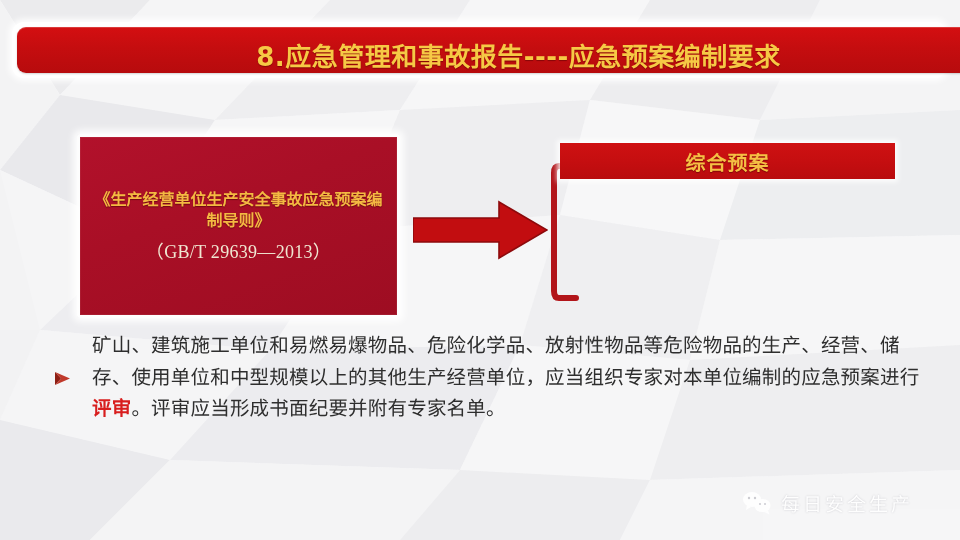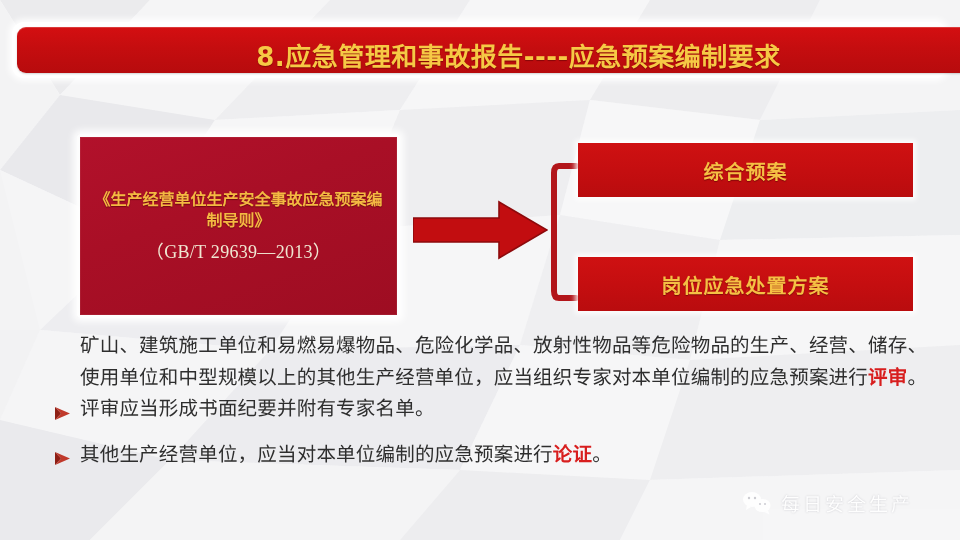--- a/index.html
+++ b/index.html
@@ -75,41 +75,41 @@
   }
 
   
   .arrow{position:absolute;left:413px;top:200px;width:135px;height:60px;}
 
   
   .bracket{position:absolute;left:550px;top:162px;width:30px;height:140px;}
 
   
   .plan-box{
-    position:absolute;left:578px;width:335px;height:54px;
+    position:absolute;left:560px;width:335px;height:36px;
     background:linear-gradient(180deg,#cf1112 0%,#c50e10 50%,#b90c0e 100%);
     display:flex;align-items:center;justify-content:center;
     box-shadow:0 0 5px 3px rgba(255,255,255,.85);
   }
   .plan-box.b1{top:143px;}
   .plan-box.b2{top:200px;}
   .plan-box.b3{top:257px;}
   .plan-text{
     color:#f5c044;
     font-size:20px;
     font-weight:bold;
     letter-spacing:1px;
     text-shadow:0 1px 1px rgba(70,0,0,.5);
     font-family:"DejaVu Sans","Liberation Sans",sans-serif;
   }
 
   
   .bullets{position:absolute;left:54px;top:330px;width:880px;}
   .bullet{
-    display:flex;align-items:flex-end;margin-bottom:14px;
+    display:flex;align-items:center;margin-bottom:14px;gap:12px;
   }
   .bullet-marker{
     flex:0 0 auto;width:26px;padding-top:7px;
   }
   .bullet-body{
     flex:1 1 auto;
     color:#2e2e2e;
     font-size:19.5px;
     line-height:1.62;
     letter-spacing:.2px;
@@ -188,50 +188,36 @@
     <polygon points="0,18 86,18 86,2 134,30 86,58 86,42 0,42" fill="#c20d10"></polygon>
     <polygon points="0,18 86,18 86,2 134,30 86,58 86,42 0,42" fill="none" stroke="#8d0a0c" stroke-width="1.6"></polygon>
   </svg>
 
   <svg class="bracket" viewBox="0 0 30 140">
     <path d="M26 4 L9 4 Q4 4 4 11 L4 129 Q4 136 9 136 L26 136" fill="none" stroke="#b2151a" stroke-width="6" stroke-linecap="round"></path>
   </svg>
 
   <div class="plan-box b1">
     <span class="plan-text">综合预案</span>
-  </div>
-  <div class="plan-box b3">
-    <span class="plan-text">岗位应急处置方案</span>
   </div>
 
   <div class="bullets">
 
     <div class="bullet">
       <div class="bullet-marker">
         <svg width="17" height="15" viewBox="0 0 17 15">
           <polygon points="1,1 16,7.5 1,14 7,7.5" fill="#c0392b"></polygon>
           <polygon points="1,1 7,7.5 1,14" fill="#8e1f15"></polygon>
         </svg>
       </div>
       <div class="bullet-body">
         <span>矿山、建筑施工单位和易燃易爆物品、危险化学品、放射性物品等危险物品的生产、经营、储存、使用单位和中型规模以上的其他生产经营单位，应当组织专家对本单位编制的应急预案进行</span><span class="hl">评审</span><span>。评审应当形成书面纪要并附有专家名单。</span>
       </div>
     </div>
 
-    <div class="bullet">
-      <div class="bullet-marker">
-        <svg width="17" height="15" viewBox="0 0 17 15">
-          <polygon points="1,1 16,7.5 1,14 7,7.5" fill="#c0392b"></polygon>
-          <polygon points="1,1 7,7.5 1,14" fill="#8e1f15"></polygon>
-        </svg>
-      </div>
-      <div class="bullet-body">
-        <span>其他生产经营单位，应当对本单位编制的应急预案进行</span><span class="hl">论证</span><span>。</span>
-      </div>
-    </div>
 
   </div>
 
   <div class="watermark">
     <svg width="30" height="24" viewBox="0 0 30 24">
       <ellipse cx="10" cy="8.5" rx="9" ry="7.4" fill="#ffffff"></ellipse>
       <polygon points="5,14 4,19 9,16" fill="#ffffff"></polygon>
       <ellipse cx="20.5" cy="14.5" rx="8" ry="6.6" fill="#ffffff"></ellipse>
       <polygon points="26,19.5 27.5,23.5 22.5,21" fill="#ffffff"></polygon>
       <circle cx="7" cy="7" r="1.2" fill="#c9c9cf"></circle>

